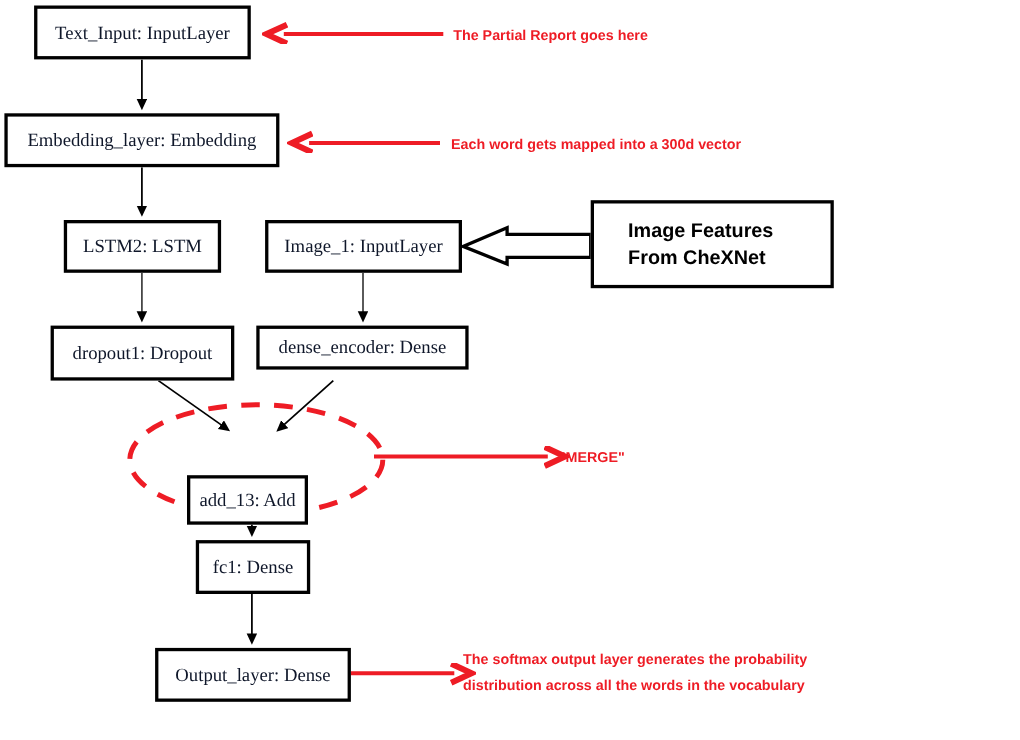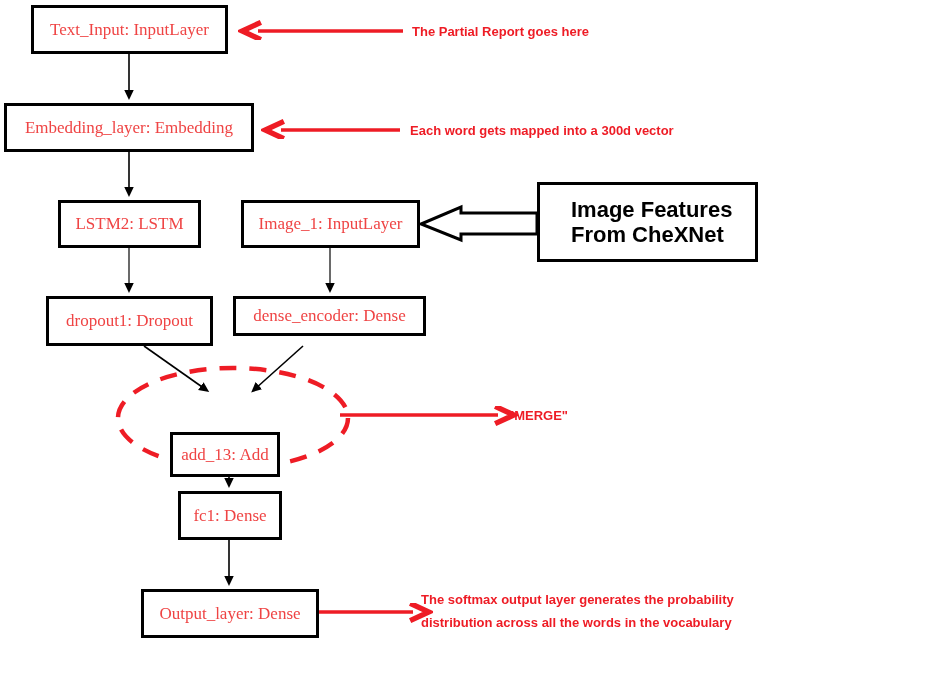--- a/index.html
+++ b/index.html
@@ -25,21 +25,21 @@
   .node-box {
     position: absolute;
     box-sizing: border-box;
     background: #ffffff;
     border: 3px solid #000000;
     display: flex;
     align-items: center;
     justify-content: center;
     font-family: "Liberation Serif", "DejaVu Serif", serif;
     font-size: 17px;
-    color: #ef4444;
+    color: #0f172a;
     white-space: nowrap;
     letter-spacing: 0px;
     z-index: 5;
   }
   .annot-text {
     position: absolute;
     font-family: "Liberation Sans", "DejaVu Sans", sans-serif;
     font-weight: bold;
     color: #ee1c25;
     font-size: 13px;
@@ -51,21 +51,21 @@
     position: absolute;
     box-sizing: border-box;
     background: #ffffff;
     border: 3px solid #000000;
     display: flex;
     flex-direction: column;
     justify-content: center;
     padding-left: 31px;
     font-family: "Liberation Sans", "DejaVu Sans", sans-serif;
     font-weight: bold;
-    font-size: 22px;
+    font-size: 18px;
     line-height: 25px;
     color: #000000;
     white-space: pre;
     z-index: 5;
   }
 </style>
 </head>
 <body>
 
 <div id="canvas">

